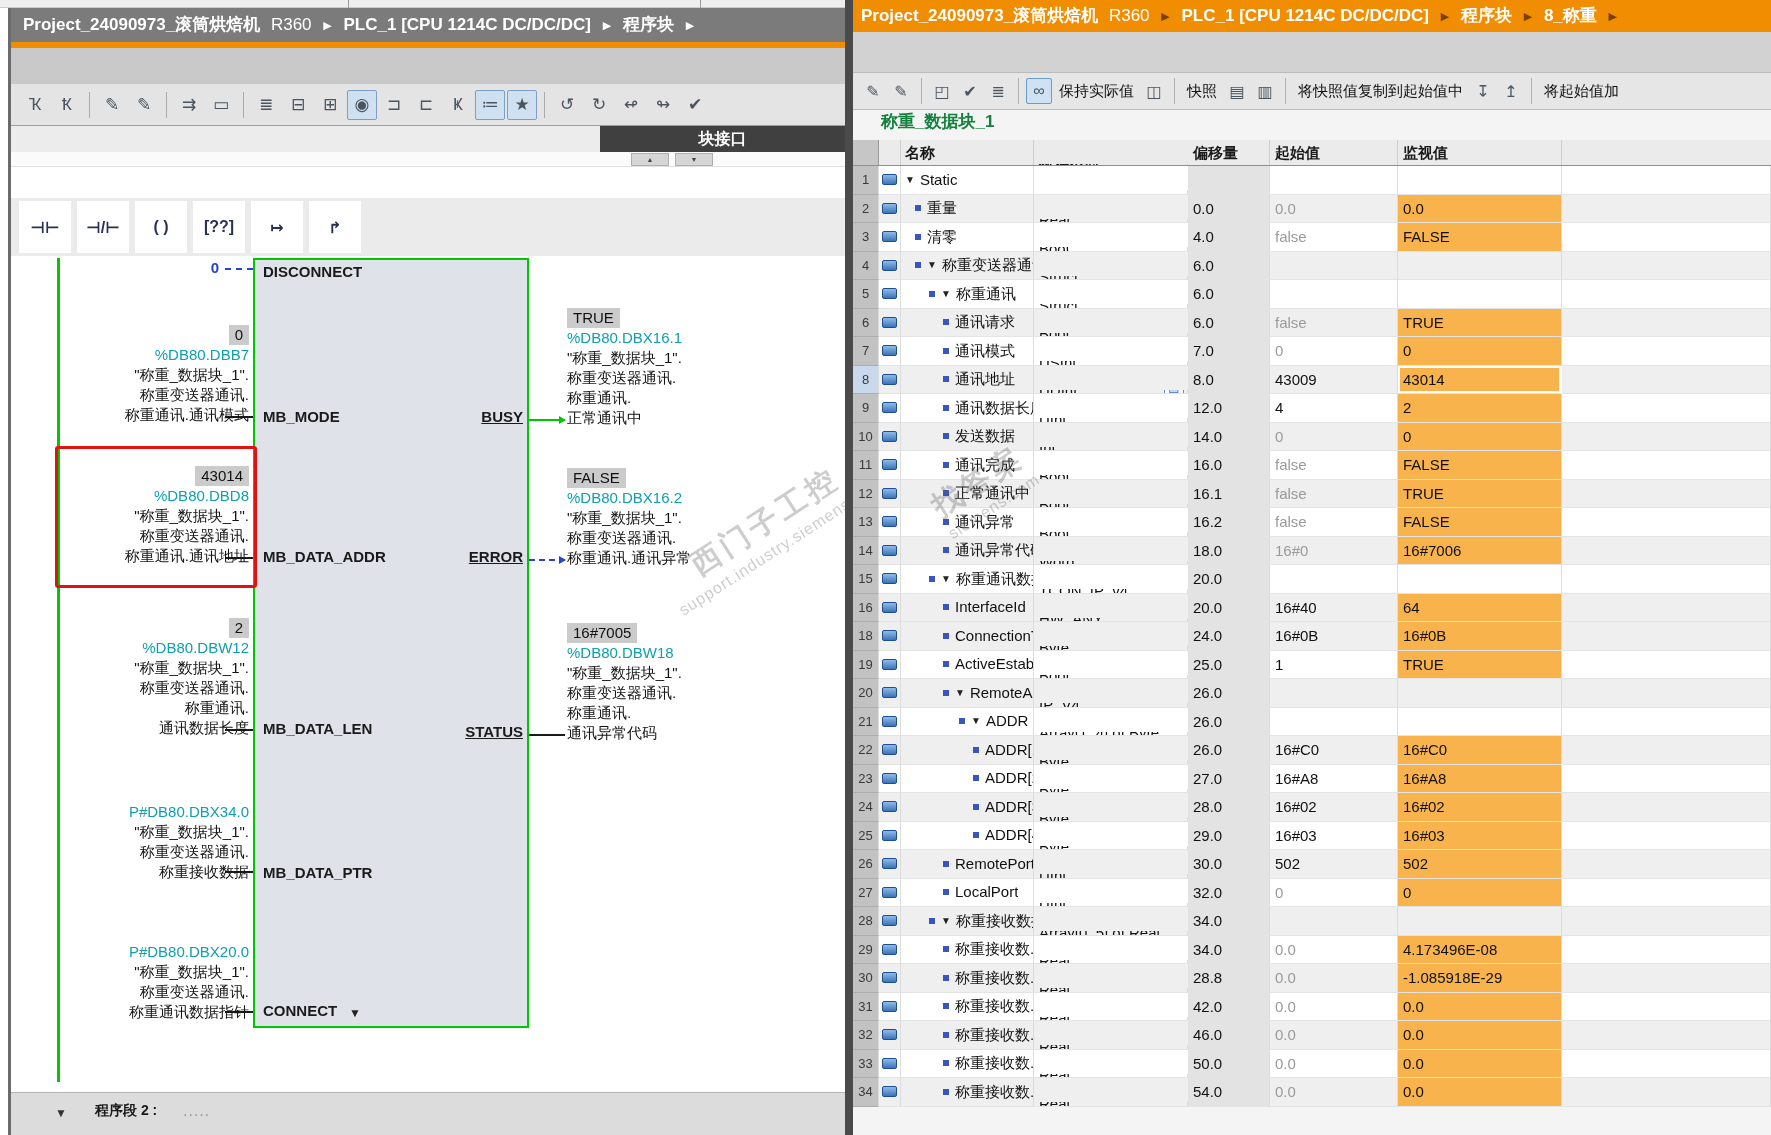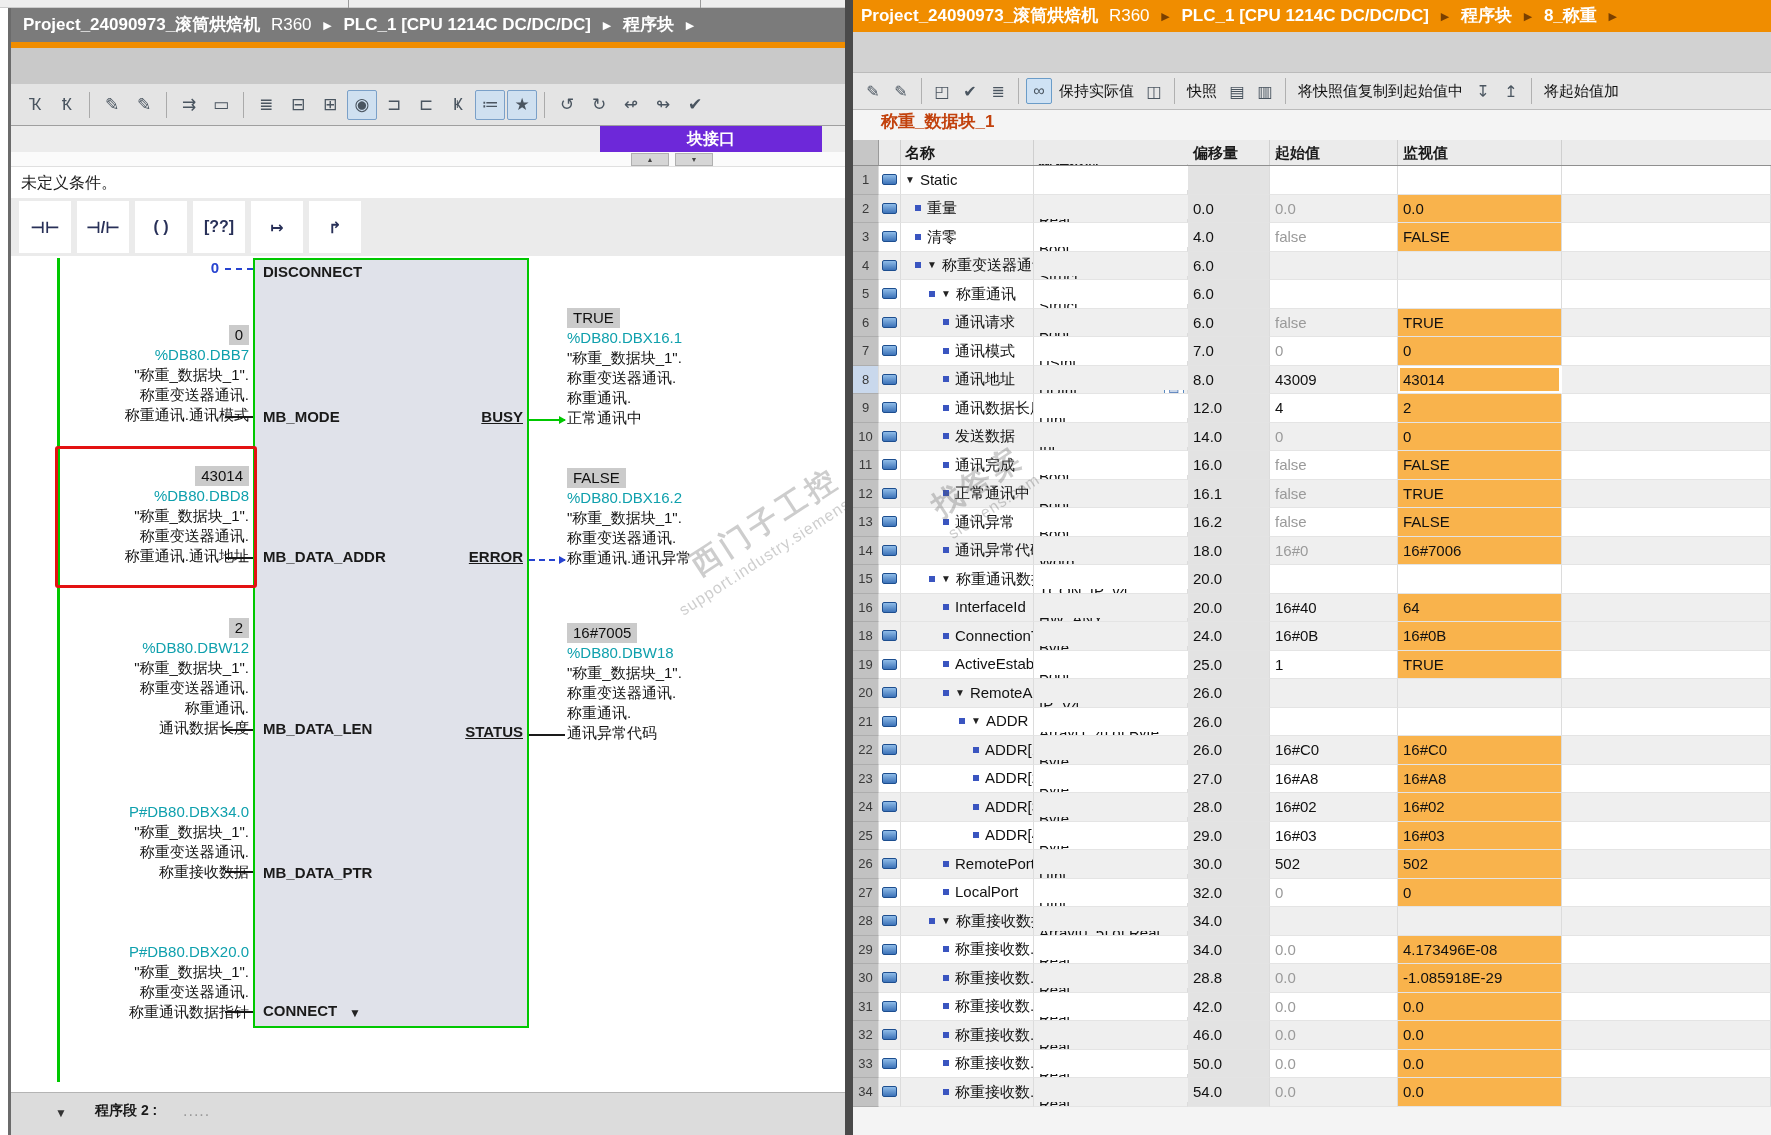--- a/index.html
+++ b/index.html
@@ -23,21 +23,21 @@
 
   .ltoolbar { position:absolute; left:11px; top:84px; width:834px; height:42px; background:#e4e4e4;
               border-bottom:1px solid #9f9f9f; display:flex; align-items:center; padding:0 8px; }
   .ticon { display:flex; align-items:center; justify-content:center; }
   .ticon.icon { width:30px; height:30px; margin:0 1px; border:1px solid transparent; border-radius:2px;
                 color:#4a5560; font-size:17px; cursor:default; }
   .ticon.icon.pressed { background:#cfe0f0; border-color:#7aa0c8; }
   .ticon.sep { width:1px; height:26px; background:#aaaaaa; margin:0 6px; }
 
   .iface-strip { position:absolute; left:11px; top:126px; width:834px; height:26px; background:#ececec; }
-  .iface-bar { position:absolute; left:589px; top:0; width:222px; height:26px; background:#6d28d9;
+  .iface-bar { position:absolute; left:589px; top:0; width:245px; height:26px; background:#404040;
                color:#fff; font-weight:bold; font-size:16px; text-align:center; line-height:26px; }
   .split-strip { position:absolute; left:11px; top:152px; width:834px; height:15px; background:#fbfbfb; border-bottom:1px solid #e0e0e0;}
   .split-btn { position:absolute; top:1px; width:38px; height:13px; background:#d6d6d6; border:1px solid #b0b0b0;
                font-size:7px; color:#444; text-align:center; line-height:11px; }
 
   .cond-row { position:absolute; left:11px; top:167px; width:834px; height:31px; background:#ffffff; }
   .cond-text { position:absolute; left:10px; top:6px; font-size:16px; color:#1a1a1a; }
 
   .favbar { position:absolute; left:11px; top:198px; width:834px; height:58px; background:#ebebeb;
             display:flex; align-items:center; padding-left:8px; }
@@ -86,21 +86,21 @@
   .r-gap { position:absolute; left:0; top:32px; width:918px; height:40px; background:#d2d2d2; }
   .rtoolbar { position:absolute; left:0; top:72px; width:918px; height:38px; background:#e6e6e6;
               border-top:1px solid #bbbbbb; border-bottom:1px solid #bbbbbb; display:flex; align-items:center;
               padding:0 6px; white-space:nowrap; overflow:hidden; }
   .rt-item { display:flex; align-items:center; justify-content:center; }
   .rt-item.icon { width:26px; height:26px; margin:0 1px; border:1px solid transparent; border-radius:2px;
                   color:#4a5560; font-size:16px; }
   .rt-item.icon.pressed { background:#cfe2f4; border-color:#6a9cc8; }
   .rt-item.label { font-size:15px; color:#111; margin:0 6px; }
   .rt-item.sep { width:1px; height:26px; background:#b0b0b0; margin:0 6px; }
-  .db-title { position:absolute; left:28px; top:110px; font-size:17px; font-weight:bold; color:#c2410c; }
+  .db-title { position:absolute; left:28px; top:110px; font-size:17px; font-weight:bold; color:#15803d; }
 
   
   #dbtable { position:absolute; left:0; top:140px; width:728px; }
   .thead, .trow { display:flex; width:918px; }
   .thead { height:26px; background:#ebebeb; border-bottom:1px solid #8f8f8f; }
   .thead .c { font-weight:bold; font-size:15px; color:#1a1a1a; line-height:25px; }
   .c { flex:none; overflow:hidden; white-space:nowrap; border-right:1px solid #cfcfcf; padding-left:5px; }
   .c.num { width:26px; padding-left:0; text-align:center; background:#c2c2c2; border-right:1px solid #9a9a9a; }
   .c.vicon { width:22px; padding-left:3px; }
   .c.name { width:133px; padding-left:4px; display:flex; align-items:center; }
@@ -239,23 +239,20 @@
       </div>
 
     <div class="iface-strip">
       <div class="iface-bar">块接口</div>
     </div>
     <div class="split-strip">
       <div class="split-btn" style="left:620px">▲</div>
       <div class="split-btn" style="left:664px">▼</div>
     </div>
 
-    <div class="cond-row">
-      <div class="cond-text">未定义条件。</div>
-    </div>
 
     <div class="favbar">
         <span class="fav">
         <span>⊣⊢</span>
       </span>
         <span class="fav">
         <span>⊣/⊢</span>
       </span>
         <span class="fav">
         <span>( )</span>

